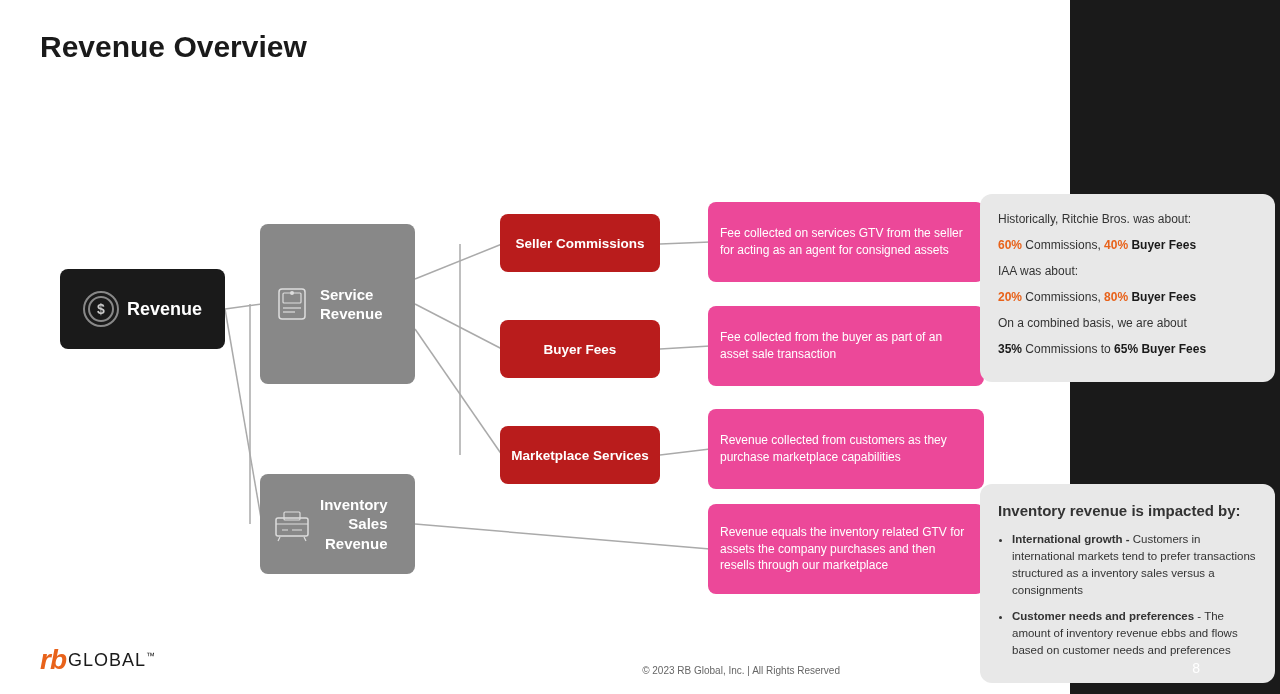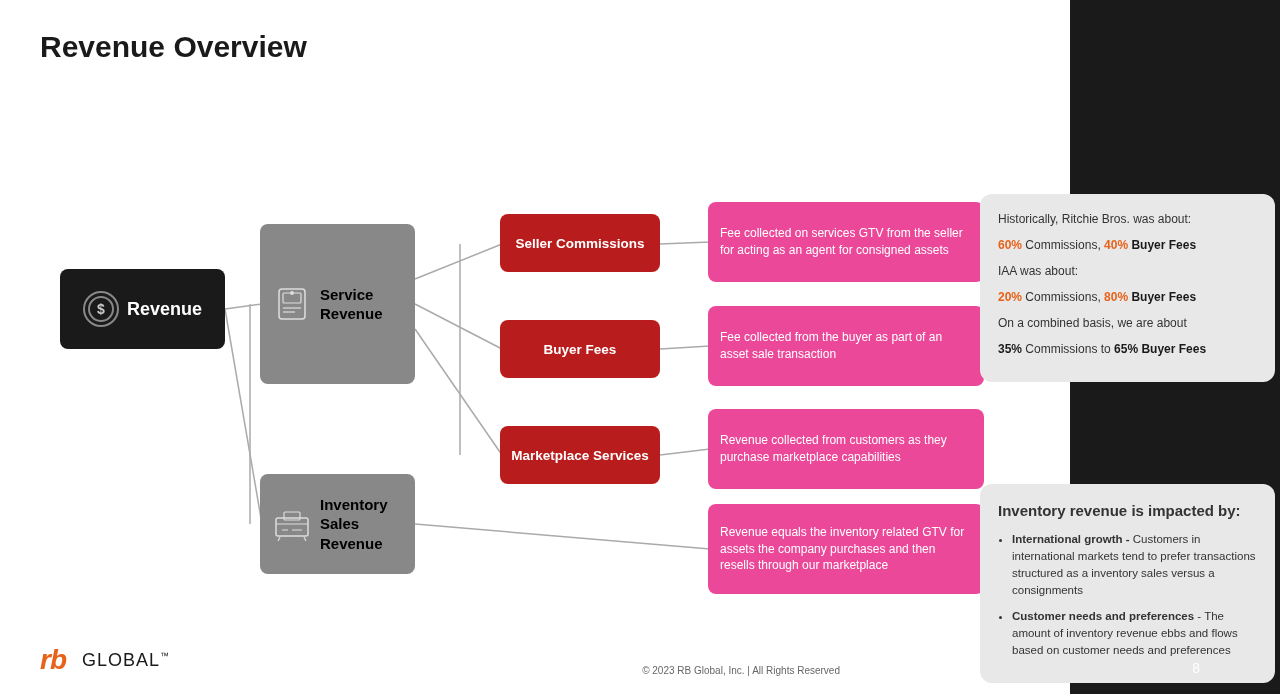--- a/index.html
+++ b/index.html
@@ -81,33 +81,34 @@
     .category-box {
       position: absolute;
       width: 155px;
       background: #888888;
       border-radius: 8px;
       display: flex;
       align-items: center;
       justify-content: flex-start;
       gap: 8px;
       padding: 10px 12px;
-      color: #000000;
+      color: #ffffff;
     }
 
     .service-revenue-box {
       left: 220px;
       top: 140px;
       height: 160px;
     }
 
     .inventory-revenue-box {
       left: 220px;
       top: 390px;
       height: 100px;
+      text-align: right;
     }
 
     .category-icon {
       width: 40px;
       height: 40px;
       flex-shrink: 0;
       display: flex;
       align-items: center;
       justify-content: center;
     }
@@ -253,21 +254,21 @@
       pointer-events: none;
     }
 
     
     .logo-area {
       position: absolute;
       bottom: 18px;
       left: 40px;
       display: flex;
       align-items: center;
-      gap: 16px;
+      gap: 2px;
     }
 
     .logo-rb {
       font-size: 28px;
       font-weight: 900;
       color: #1a1a1a;
       font-style: italic;
       letter-spacing: -1px;
     }
 

